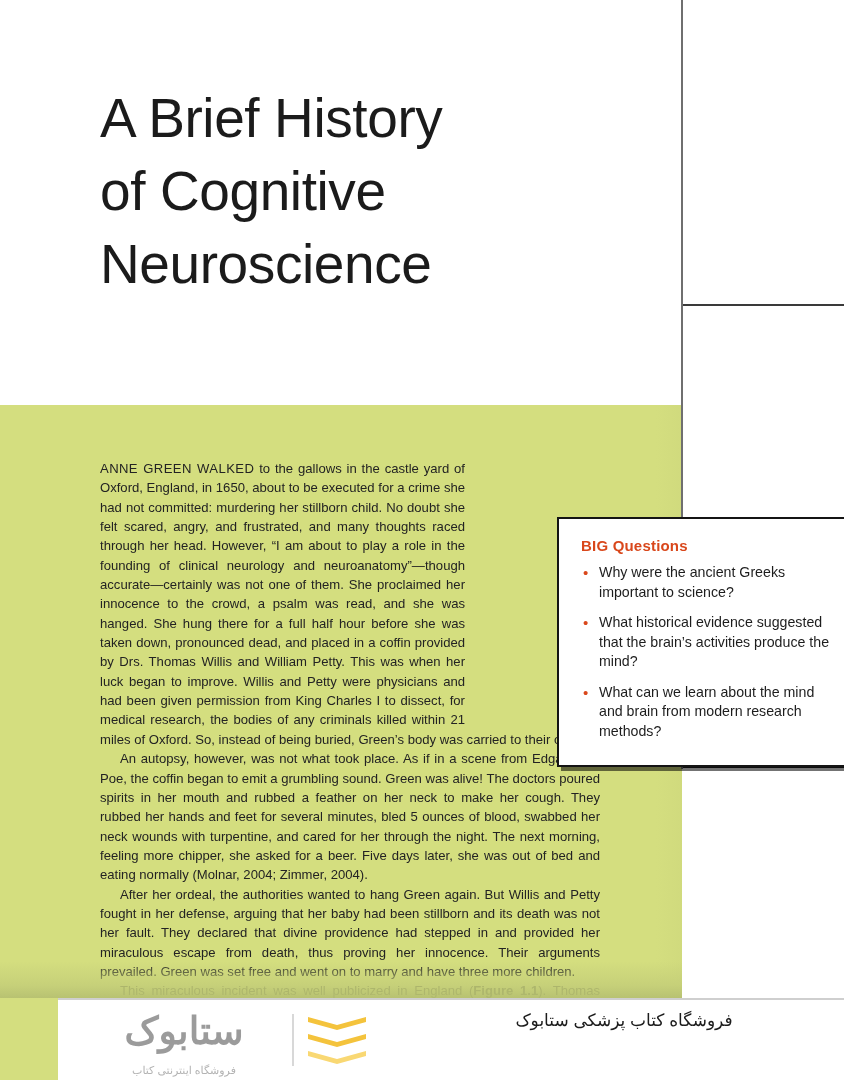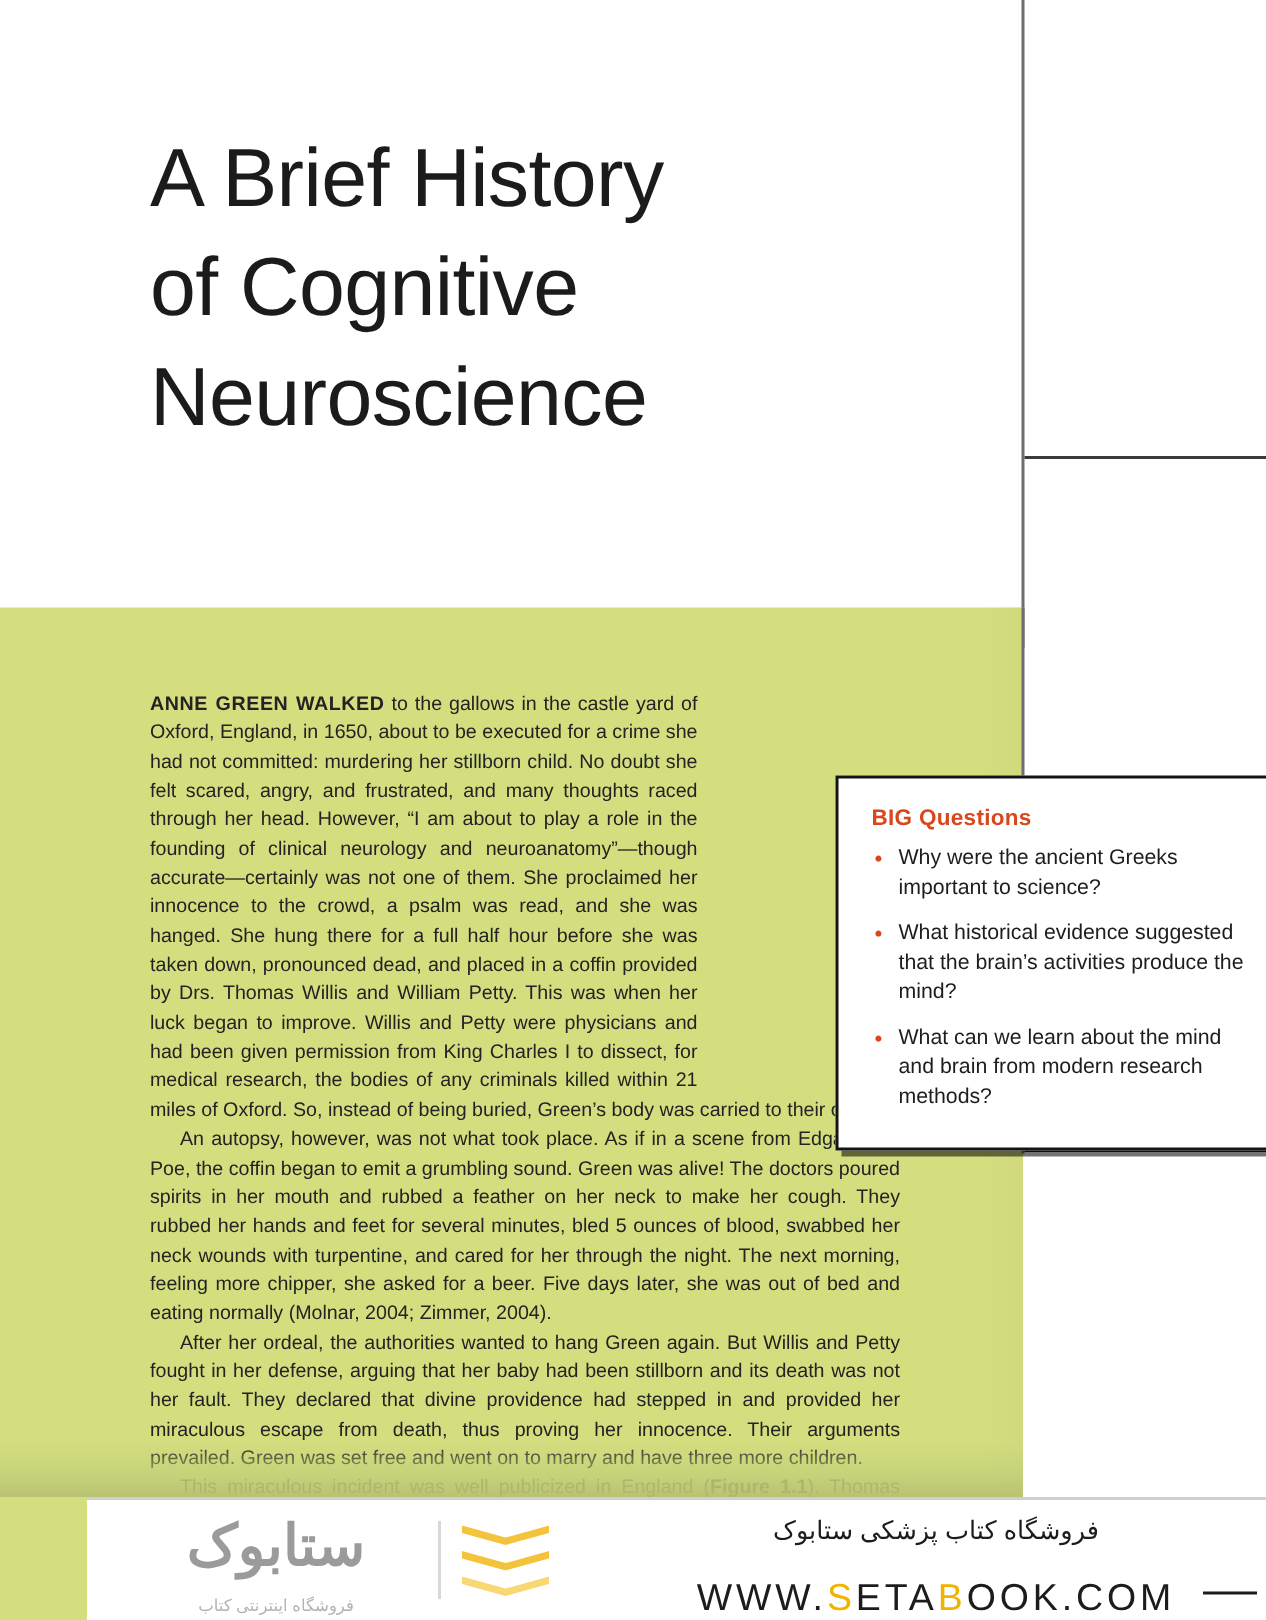--- a/index.html
+++ b/index.html
@@ -119,21 +119,21 @@
     font-family: "Liberation Sans", sans-serif;
     font-size: 13.1px;
     line-height: 19.35px;
     color: #232323;
     text-align: justify;
   }
 
   .body-col p { margin: 0; }
   .body-col p + p { text-indent: 20px; }
   .lead-caps {
-    font-weight: 700;
+    font-weight: 400;
     letter-spacing: 0.4px;
   }
   .fig-ref { font-weight: 700; }
 
   
   .box-float {
     float: right;
     width: 135px;
     height: 258px;
     shape-outside: content-box;
@@ -282,21 +282,21 @@
     position: absolute;
     right: 20px;
     top: 12px;
     width: 400px;
     text-align: center;
   }
   .wm-fa {
     font-size: 17px;
     color: #1c1c1c;
     direction: rtl;
-    margin-bottom: 20px;
+    margin-bottom: 8px;
   }
   .wm-url {
     font-size: 25px;
     letter-spacing: 2.6px;
     color: #1c1c1c;
     font-weight: 400;
   }
   .wm-url .hl { color: #f0b400; }
   .wm-tail {
     position: absolute;
@@ -380,19 +380,16 @@
       <div class="wm-divider"></div>
       <div class="wm-chevrons">
         <div class="wm-chev c1"></div>
         <div class="wm-chev c2"></div>
         <div class="wm-chev c3"></div>
       </div>
     </div>
 
     <div class="wm-right">
       <div class="wm-fa">فروشگاه کتاب پزشکی ستابوک</div>
-      <div class="wm-url"><span>WWW.</span><span class="hl">S</span><span>ETA</span><span class="hl">B</span><span>OOK.COM</span>
-        <span class="wm-tail"></span>
-      </div>
     </div>
   </div>
 
 </div>
 
 </body></html>

